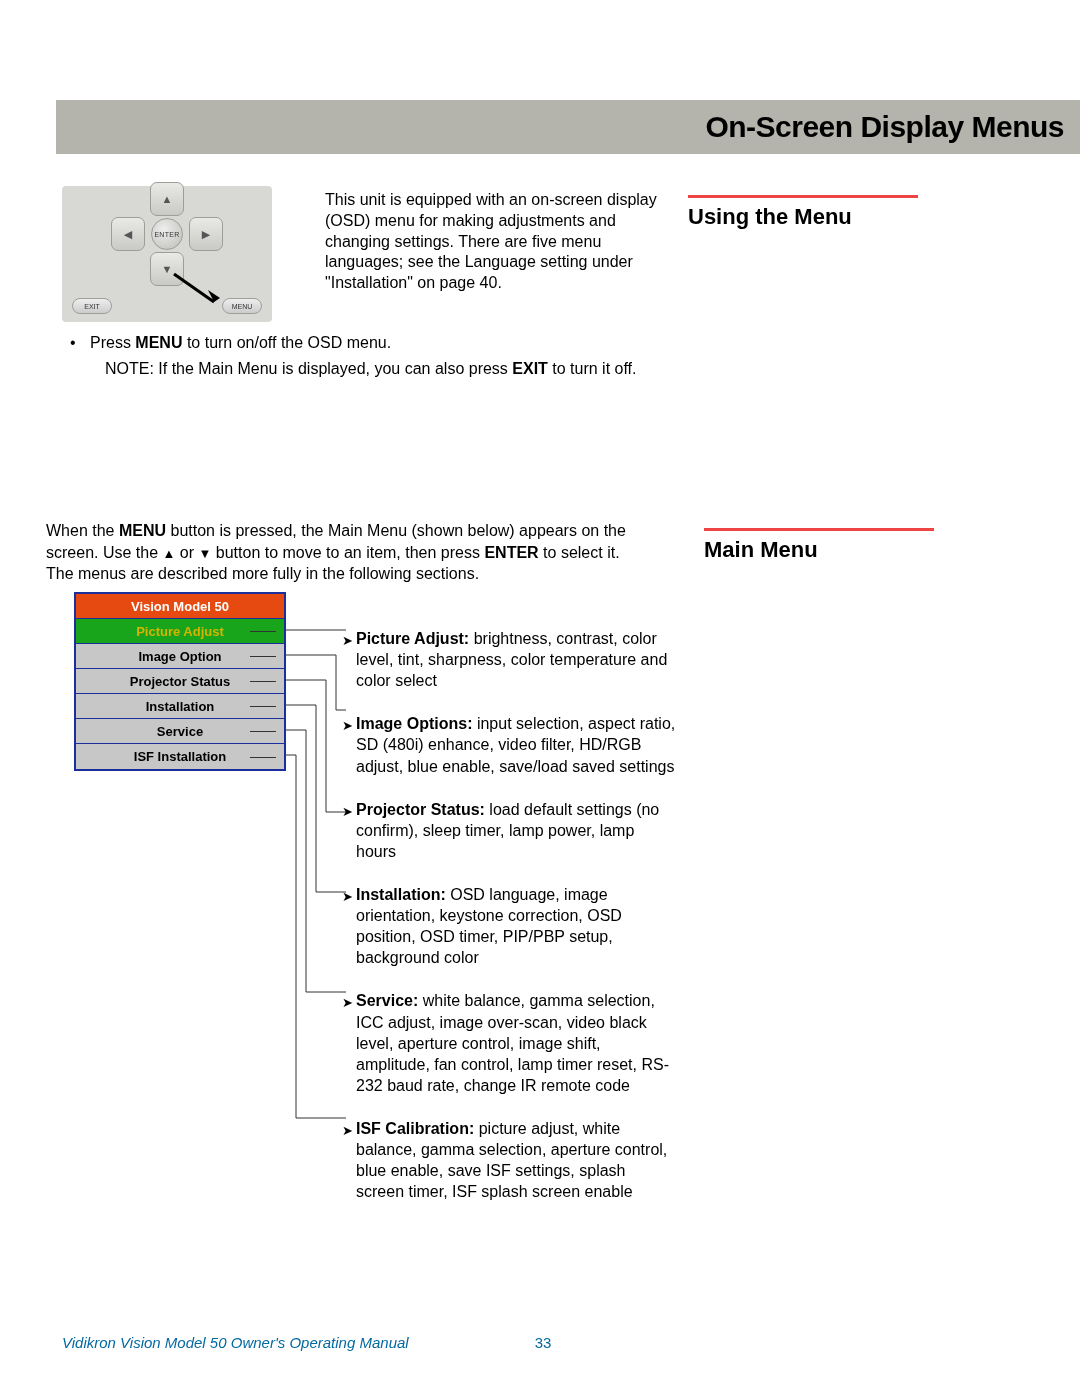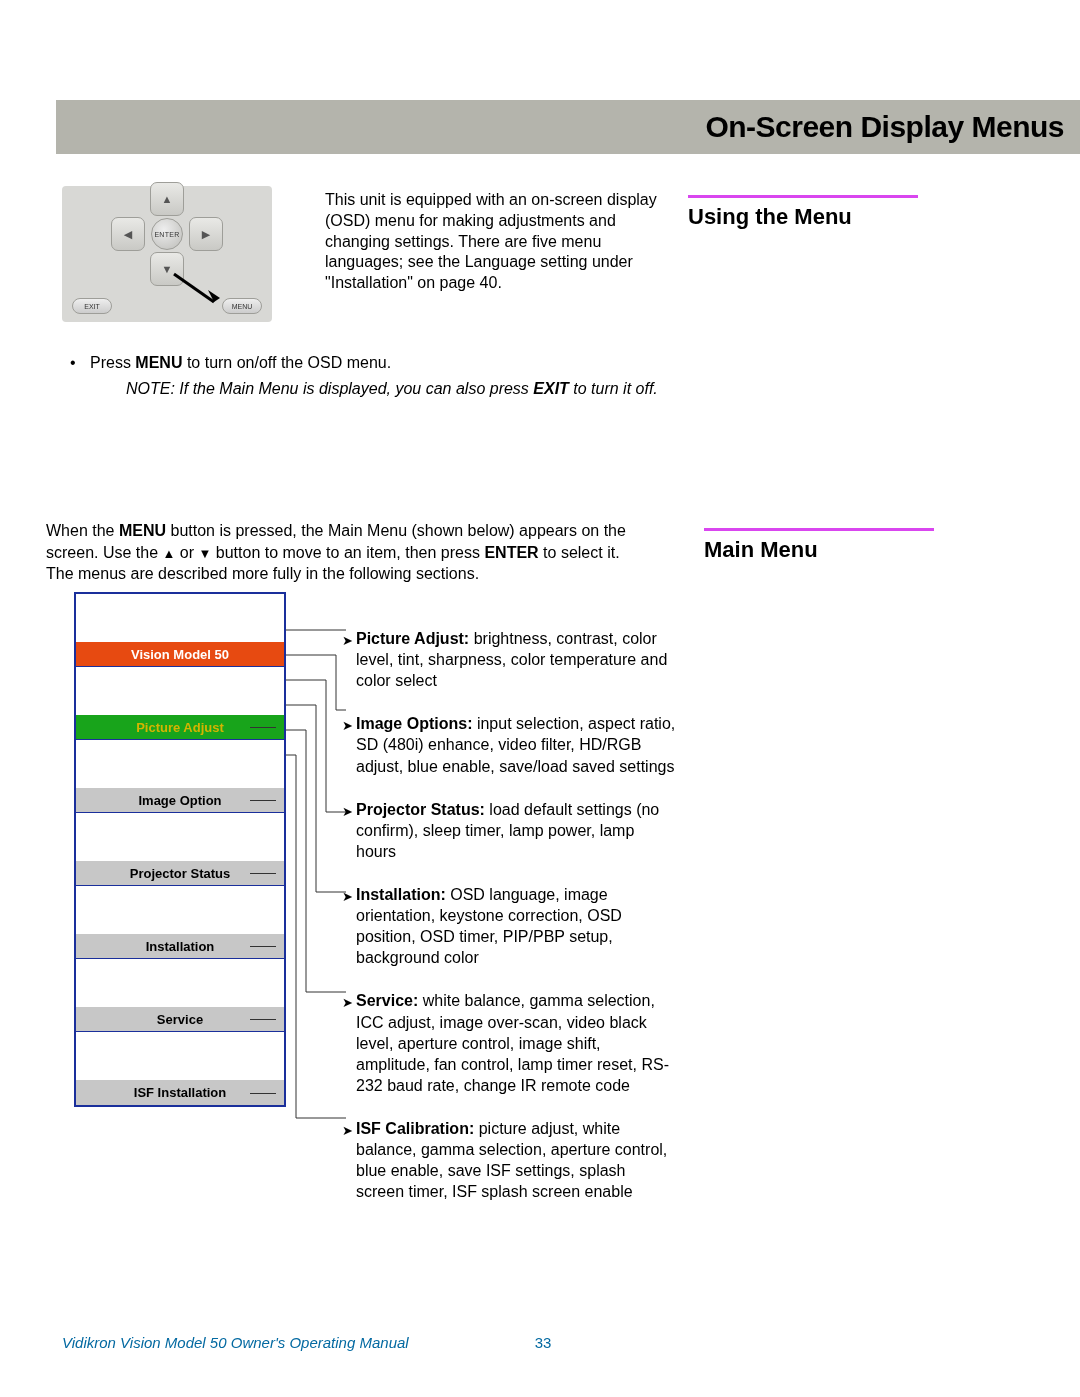--- a/index.html
+++ b/index.html
@@ -19,21 +19,21 @@
     display: flex; align-items: center; justify-content: flex-end;
     padding-right: 16px;
   }
   .header-bar h1 {
     font-size: 30px; font-weight: 700; letter-spacing: -0.5px;
     color: #000;
   }
   .side-heading {
     position: absolute;
     font-size: 22px; font-weight: 700;
-    border-top: 3px solid #d946ef;
+    border-top: 3px solid #ef4444;
     padding-top: 6px;
     width: 230px;
   }
   .side1 { top: 195px; left: 688px; }
   .side2 { top: 528px; left: 704px; }
 
   .remote {
     position: absolute; top: 186px; left: 62px;
     width: 210px; height: 136px;
     background: #d8d8d5;
@@ -74,46 +74,45 @@
   .menu-arrow {
     position:absolute; top:84px; right:42px; width:60px; height:40px;
   }
 
   .intro-text {
     position:absolute; top:190px; left:325px; width:340px;
     font-size:16px; line-height:1.3;
   }
 
   .bullets {
-    position:absolute; top: 352px; left: 62px; width: 800px;
+    position:absolute; top: 332px; left: 62px; width: 800px;
     font-size:16px; line-height:1.35;
   }
   .bullets li { list-style: none; position:relative; padding-left:28px; margin-bottom:10px;}
   .bullets li::before { content:"•"; position:absolute; left:8px; }
-  .note { font-style: italic; margin: 4px 0 10px 36px; }
+  .note { margin: 4px 0 10px 15px; }
 
   .para2 {
     position:absolute; top:520px; left:46px; width:600px;
     font-size:16px; line-height:1.35;
   }
 
   .menu-box {
     position:absolute; top: 592px; left: 74px;
     width: 212px;
     border: 2px solid #1a2f9b;
   }
   .menu-row {
     height: 25px;
     font-size: 13px; font-weight:700;
     display:flex; align-items:center; justify-content:center;
     border-bottom: 1px solid #1a2f9b;
     position:relative;
     background:#c7c7c7;
     color:#000;
-    margin-top:48px;
   }
   .menu-row:last-child { border-bottom:none; }
   .menu-row .connector {
     position:absolute; right:8px; top:50%; width:26px; height:1px; background:#333;
   }
   .mr-title { background:#e74a11; color:#fff; }
   .mr-active { background:#18a41b; color:#d4b400; }
 
   .desc-list {
     position:absolute; top: 628px; left: 356px; width: 320px;

